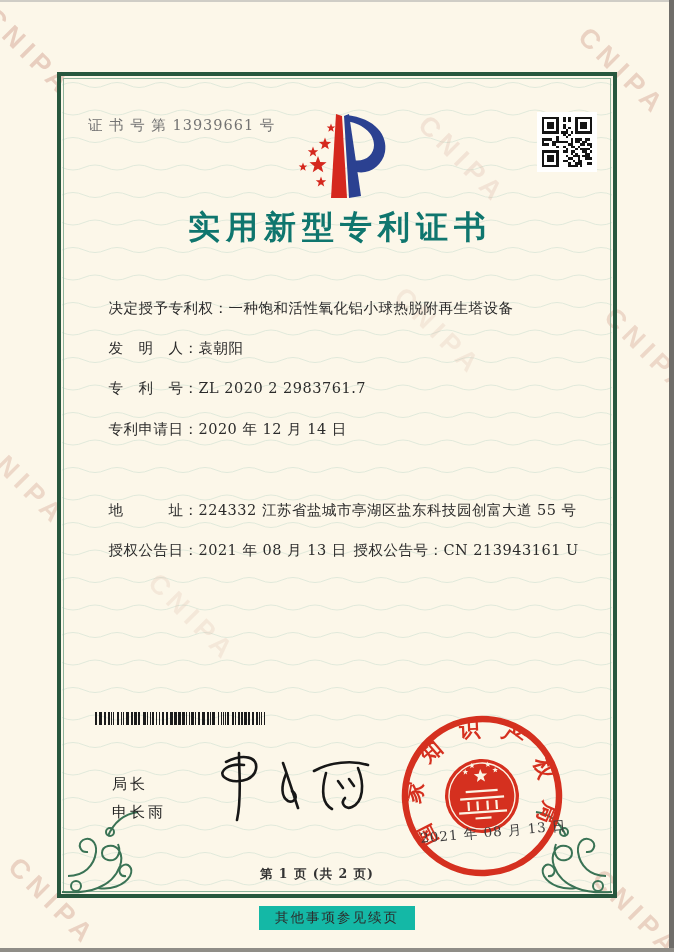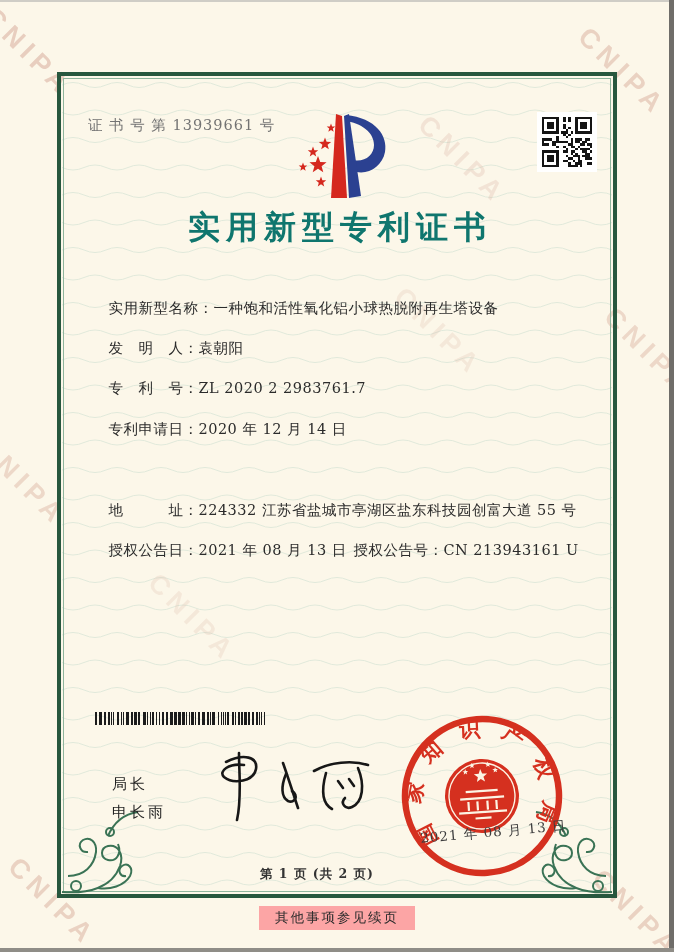--- a/index.html
+++ b/index.html
@@ -35,21 +35,21 @@
   .director{position:absolute;left:112px;top:770px;z-index:3;
             font-family:"Liberation Sans","DejaVu Sans",sans-serif;font-size:15px;
             letter-spacing:3px;color:#1f1f1f;line-height:28px;}
   .signature{position:absolute;left:198px;top:748px;z-index:3;}
   .seal{position:absolute;left:398px;top:712px;z-index:4;transform:rotate(-4deg);}
   .seal-date{position:absolute;left:420px;top:822px;width:180px;z-index:5;font-size:13.5px;
              color:#3d3d3d;letter-spacing:1px;transform:rotate(-5deg);white-space:pre;}
   .page-info{position:absolute;left:57px;top:866px;width:520px;text-align:center;
              font-size:12.5px;letter-spacing:1px;color:#333;z-index:3;white-space:pre;font-weight:bold;}
   .footer-note{position:absolute;left:0;top:906px;width:674px;text-align:center;z-index:3;}
-  .footer-note span{display:inline-block;background:#fca5a5;padding:3px 16px;font-size:13.5px;
+  .footer-note span{display:inline-block;background:#14b8a6;padding:3px 16px;font-size:13.5px;
                     letter-spacing:2px;color:#2c2c2c;}
 </style>
 </head>
 <body>
 
 <div class="page">
 
   <svg class="waves" width="550" height="816" viewBox="0 0 550 816">
       <path d="M0 8 q11 -5 22 0 q11 5 22 0 q11 -5 22 0 q11 5 22 0 q11 -5 22 0 q11 5 22 0 q11 -5 22 0 q11 5 22 0 q11 -5 22 0 q11 5 22 0 q11 -5 22 0 q11 5 22 0 q11 -5 22 0 q11 5 22 0 q11 -5 22 0 q11 5 22 0 q11 -5 22 0 q11 5 22 0 q11 -5 22 0 q11 5 22 0 q11 -5 22 0 q11 5 22 0 q11 -5 22 0 q11 5 22 0 q11 -5 22 0 q11 5 22 0" fill="none" stroke="#d9e5d6" stroke-width="0.9" opacity="0.85"></path>
       <path d="M0 35.5 q11 5 22 0 q11 -5 22 0 q11 5 22 0 q11 -5 22 0 q11 5 22 0 q11 -5 22 0 q11 5 22 0 q11 -5 22 0 q11 5 22 0 q11 -5 22 0 q11 5 22 0 q11 -5 22 0 q11 5 22 0 q11 -5 22 0 q11 5 22 0 q11 -5 22 0 q11 5 22 0 q11 -5 22 0 q11 5 22 0 q11 -5 22 0 q11 5 22 0 q11 -5 22 0 q11 5 22 0 q11 -5 22 0 q11 5 22 0 q11 -5 22 0" fill="none" stroke="#d9e5d6" stroke-width="0.9" opacity="0.85"></path>
@@ -339,21 +339,21 @@
         <rect x="12" y="20" width="1" height="1" fill="#141414"></rect>
         <rect x="13" y="20" width="1" height="1" fill="#141414"></rect>
         <rect x="14" y="20" width="1" height="1" fill="#141414"></rect>
         <rect x="16" y="20" width="1" height="1" fill="#141414"></rect>
       </svg>
   </div>
 
   <div class="cert-title">实用新型专利证书</div>
 
   <div class="field-row" style="top:283px;">
-    <span>实用新型名称：</span><span>一种饱和活性氧化铝小球热脱附再生塔设备</span>
+    <span>决定授予专利权：</span><span>一种饱和活性氧化铝小球热脱附再生塔设备</span>
   </div>
   <div class="field-row" style="top:323px;">
     <span>发　明　人：</span><span>袁朝阳</span>
   </div>
   <div class="field-row" style="top:363px;text-align:right;">
     <span>专　利　号：</span><span>ZL 2020 2 2983761.7</span>
   </div>
   <div class="field-row" style="top:404px;">
     <span>专利申请日：</span><span>2020 年 12 月 14 日</span>
   </div>

